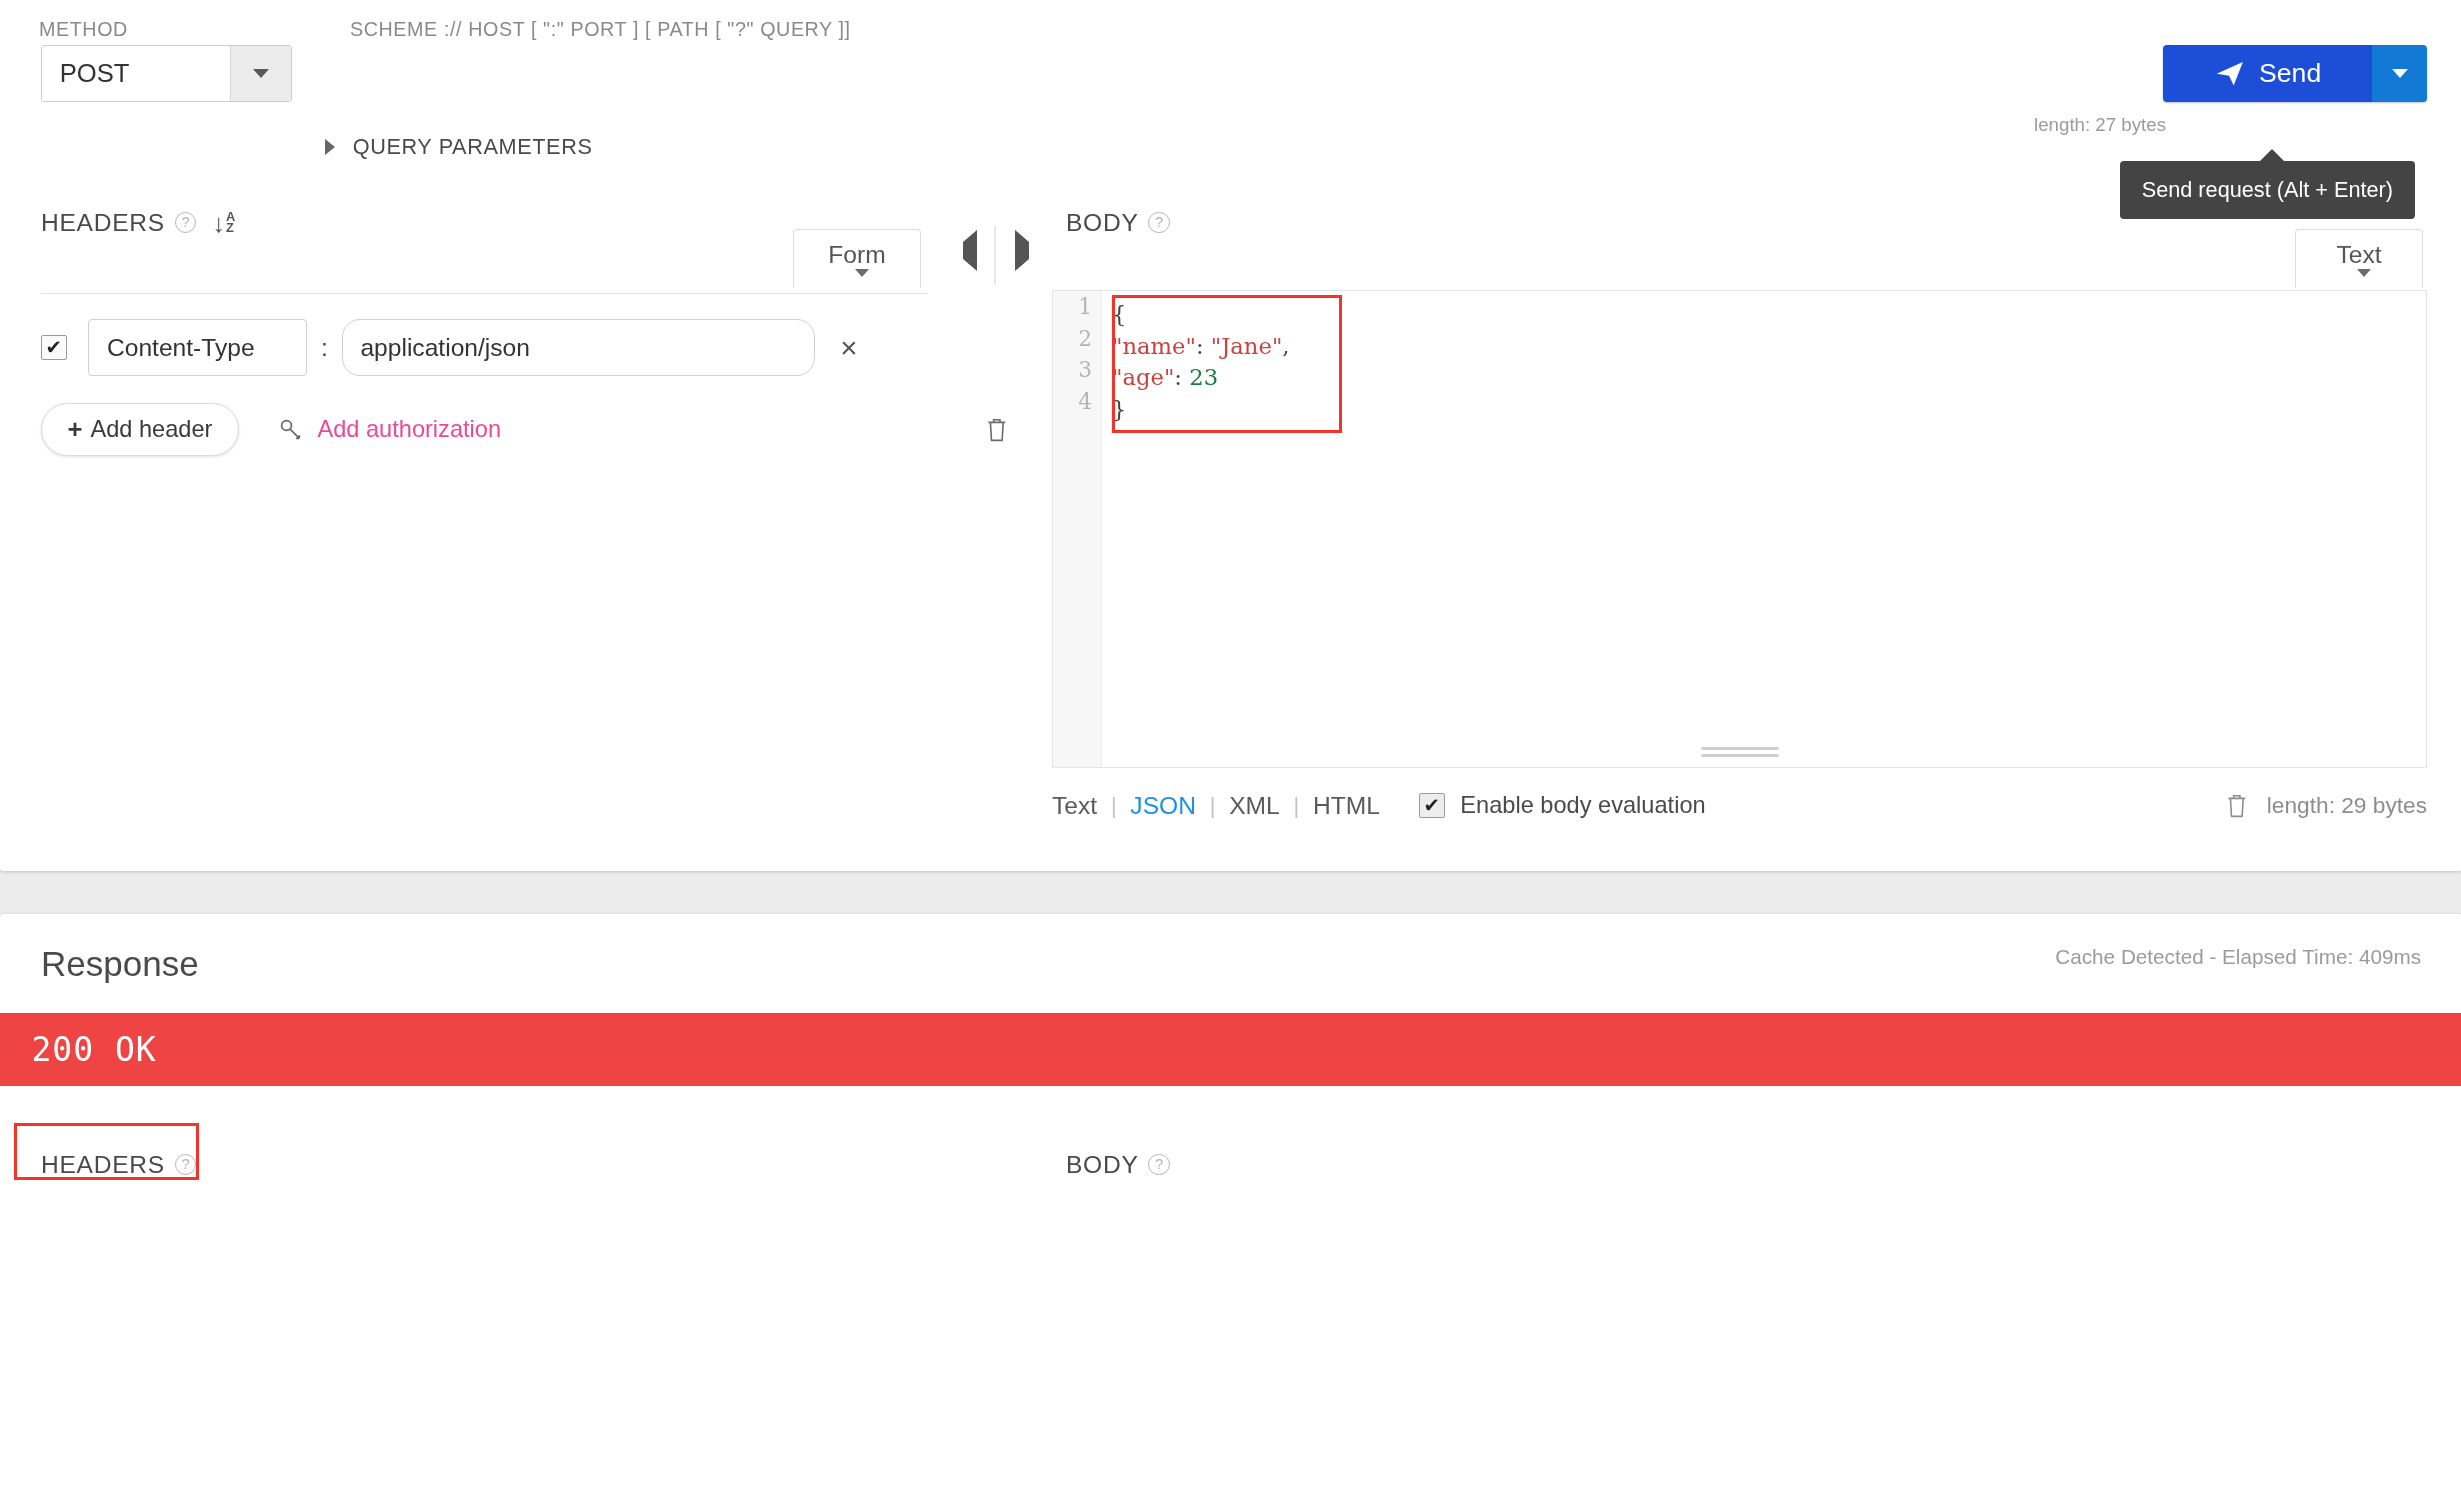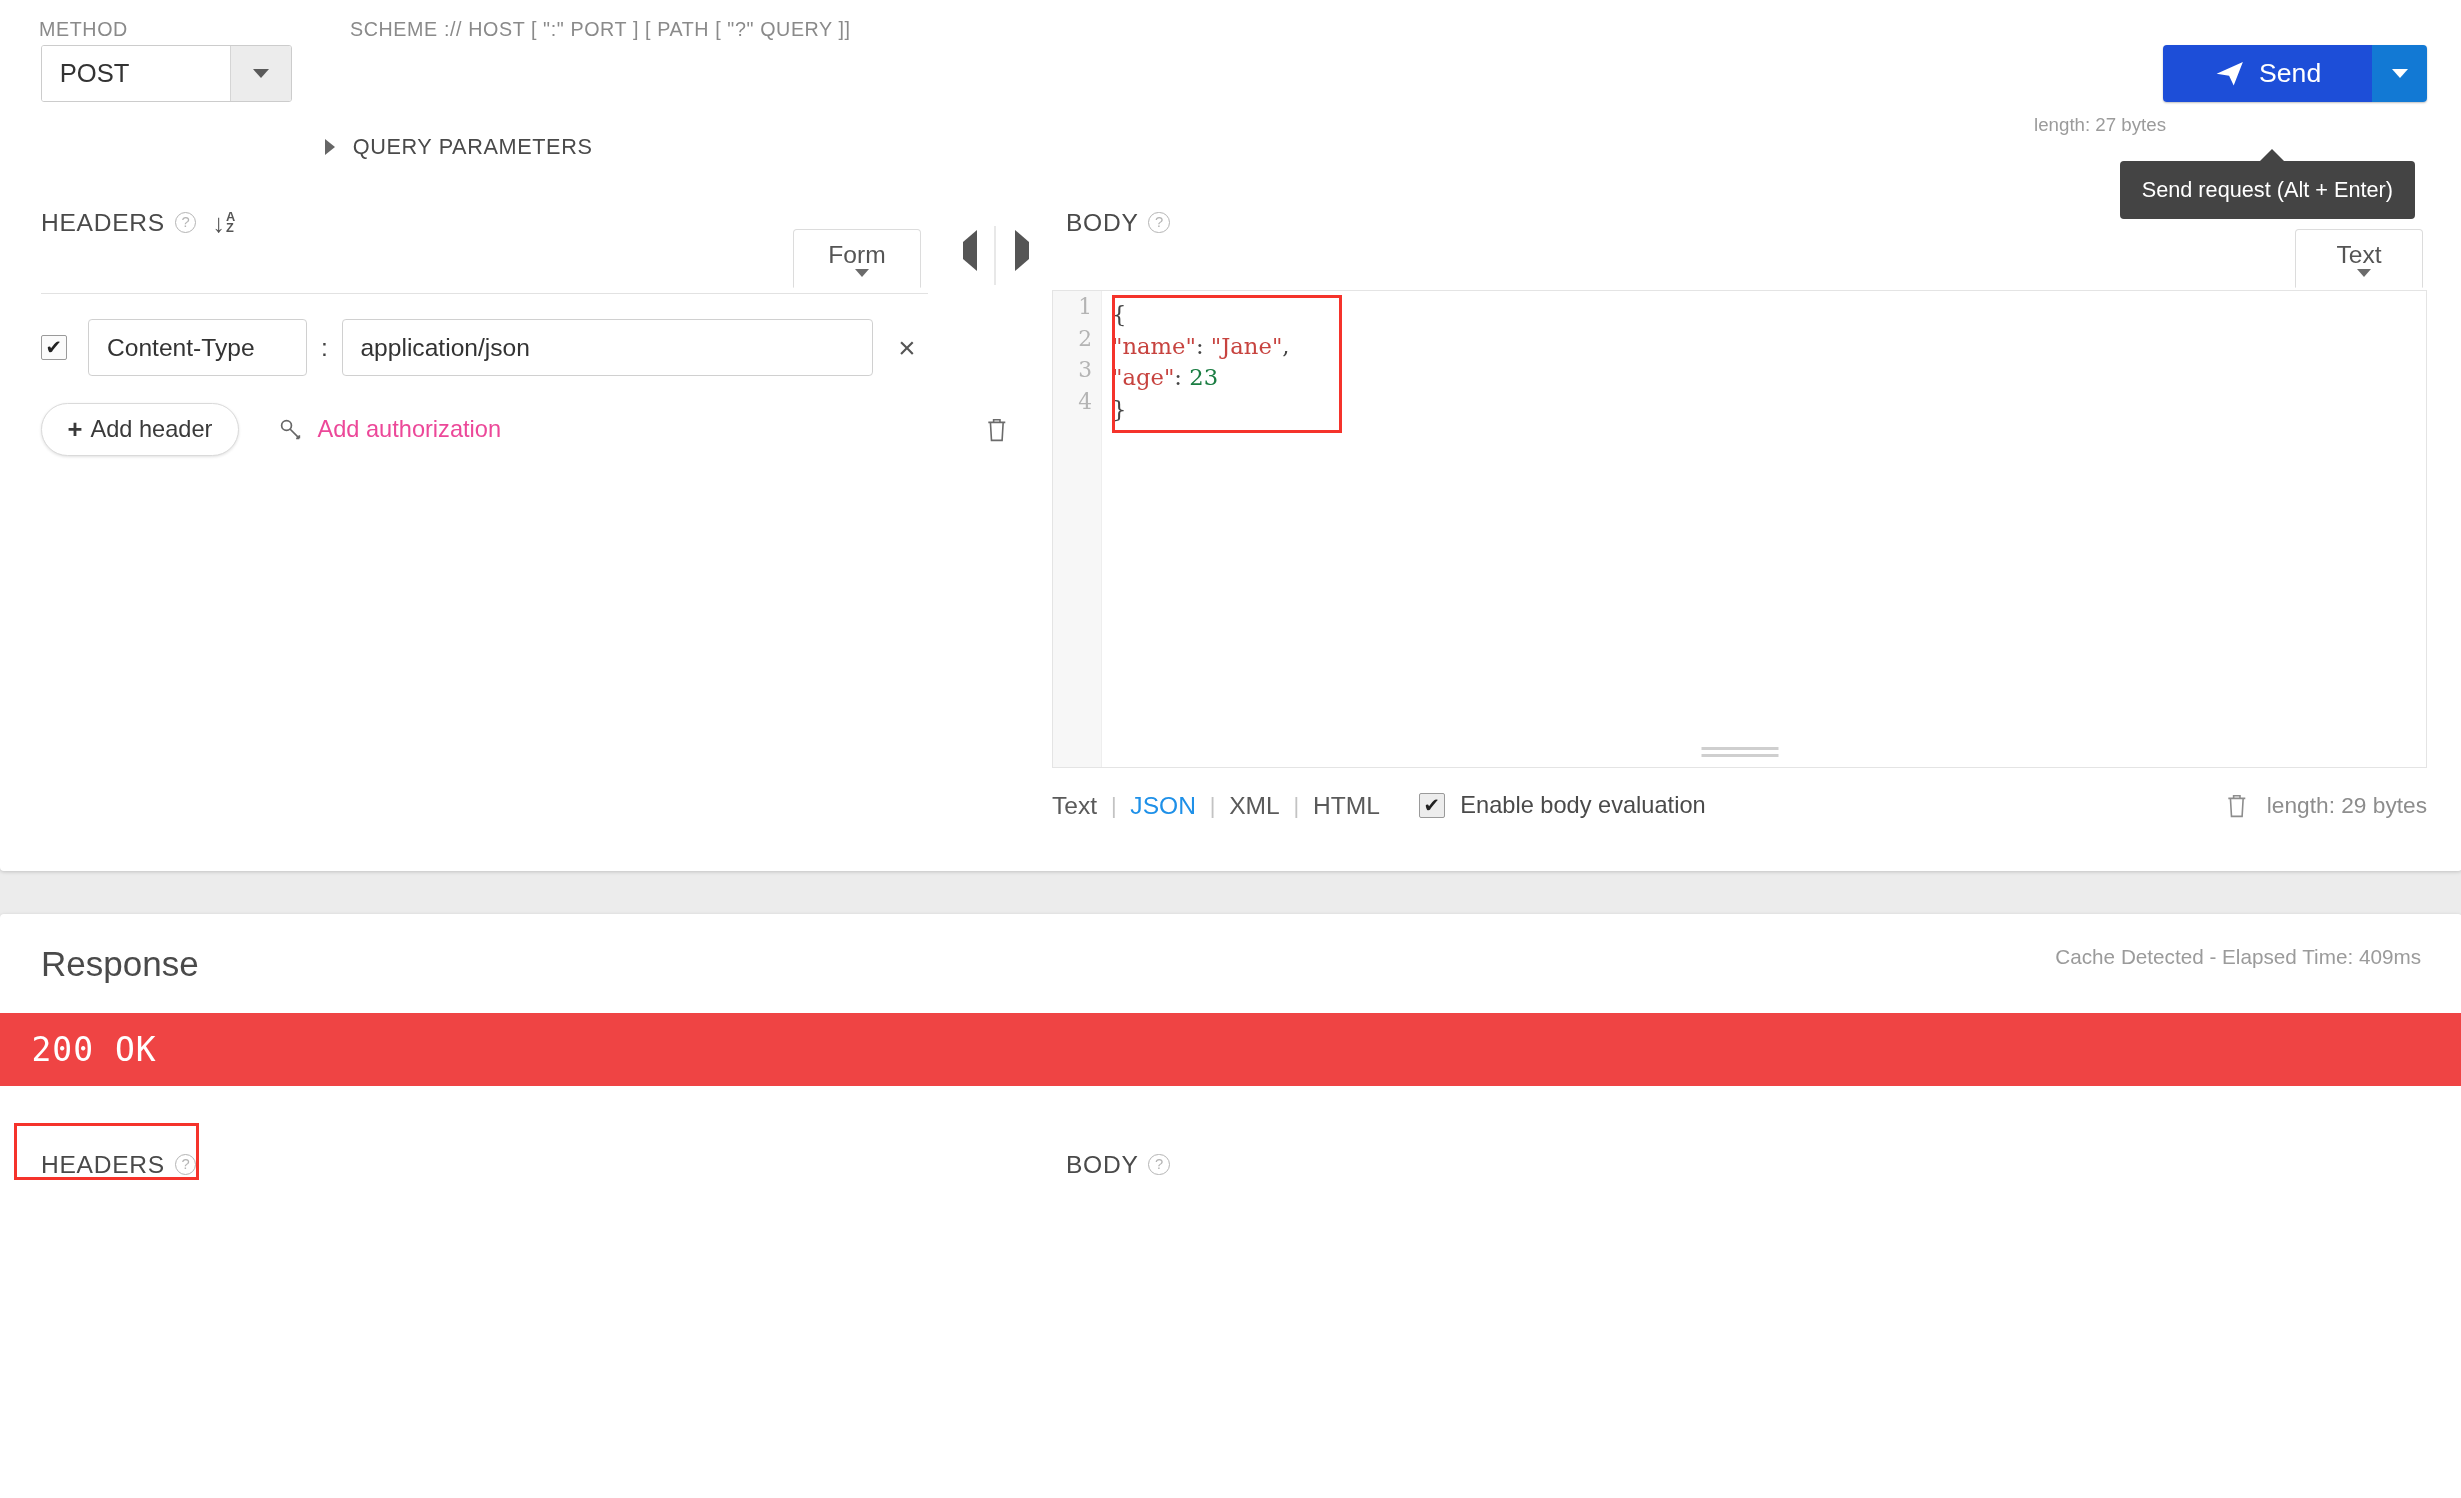--- a/index.html
+++ b/index.html
@@ -179,21 +179,21 @@
     background: #fbfbfb; color: #222; font-size: 19.7px;
     display: flex; align-items: center; justify-content: center;
     margin-right: 21.7px;
   }
   .field {
     height: 57px; border: 1px solid #d0d0d0; border-radius: 3.9px;
     background: #fff; display: flex; align-items: center;
     padding: 0 17.7px; font-size: 24.6px; color: #333;
   }
   #header-key-0 { width: 219px; }
-  #header-val-0 { width: 531px; }
+  #header-val-0 { width: 473px; border-radius: 18px; }
   .colon { margin: 0 13.8px; font-size: 24.6px; color: #444; }
   .x-btn { margin-left: 25.6px; font-size: 29.6px; color: #555; line-height: 1; }
 
   .actions-row {
     position: absolute; left: 41px; top: 409px;
     display: flex; align-items: center;
   }
   .pill {
     height: 53px; border: 1px solid #dadada; border-radius: 27.6px;
     background: #fff; box-shadow: 0 1px 3px rgba(0,0,0,.12);

